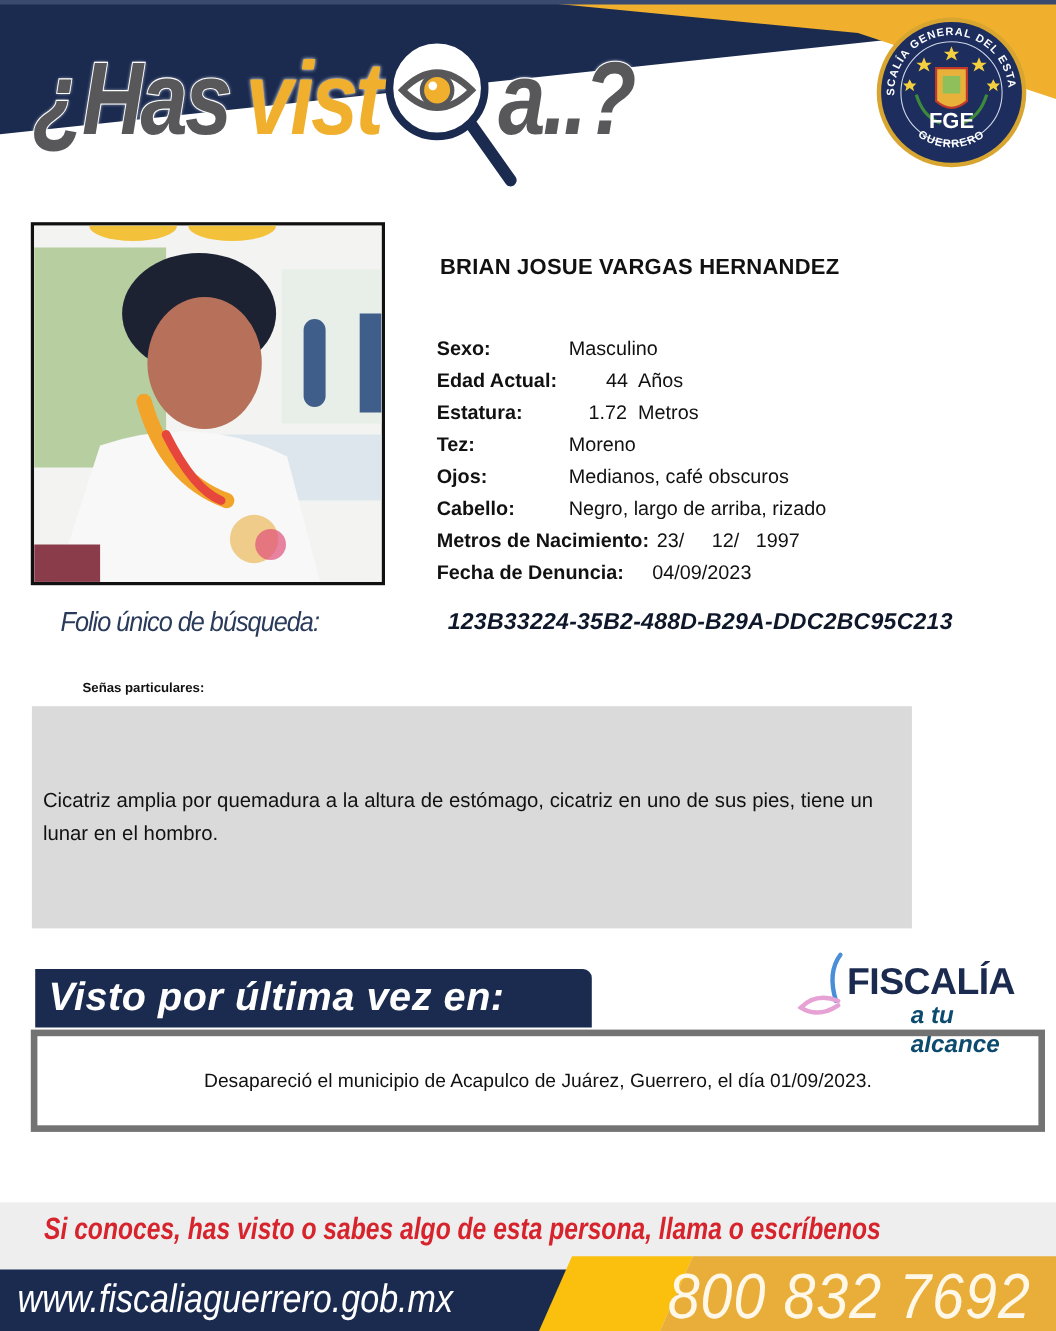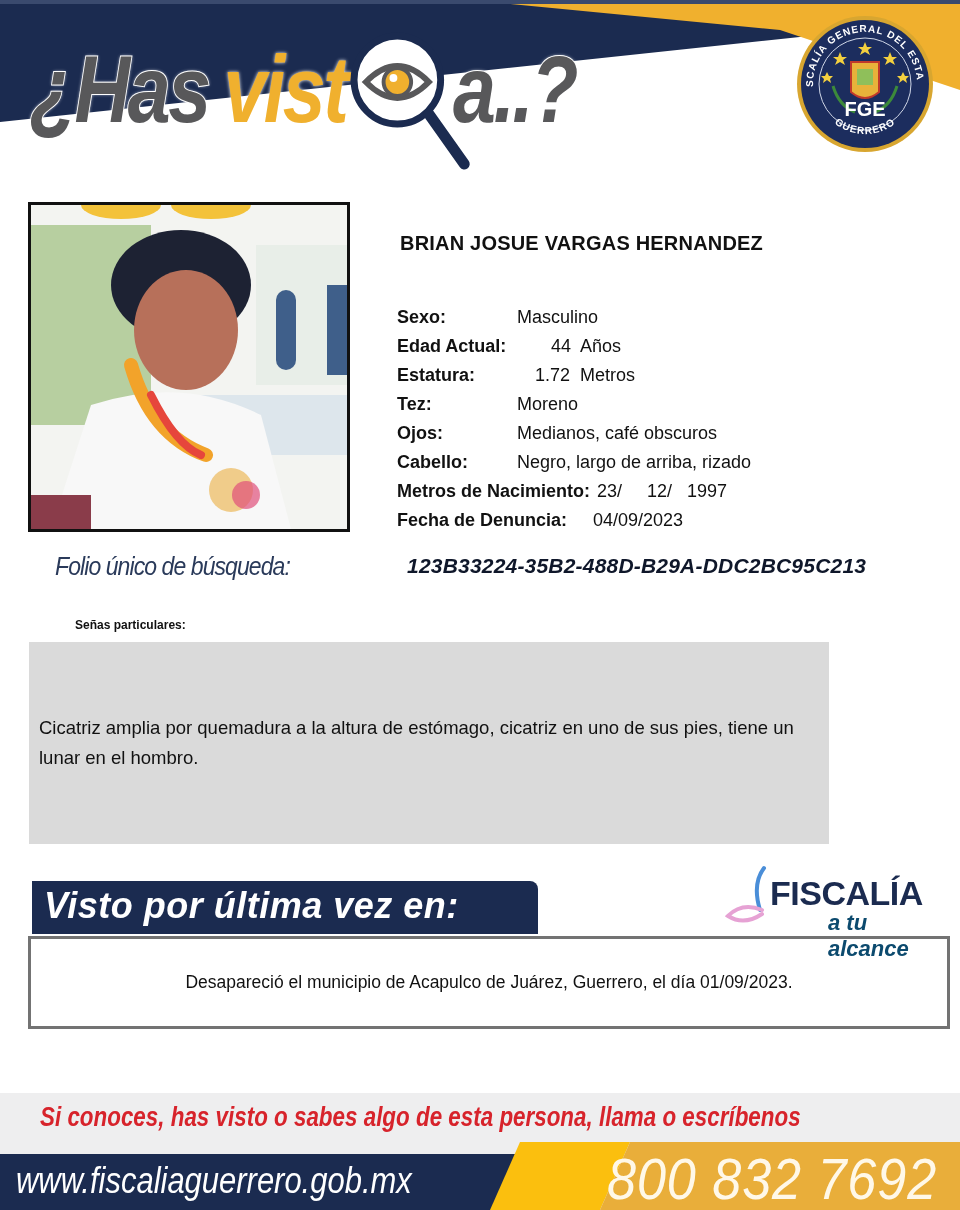--- a/index.html
+++ b/index.html
@@ -37,21 +37,21 @@
     font-size: 18.5px; line-height: 30px; color: #111; }
 
   
   .visto-banner { position: absolute; left: 0; top: 881px; width: 506px; height: 53px; background: #1b2b50;
     border-top-right-radius: 8px; margin-left: 32px; }
   .visto-banner span { position: absolute; left: 12px; top: 4px; font-style: italic; font-weight: bold; font-size: 36px; color: #fff;
     white-space: nowrap; letter-spacing: 0.5px; }
   .fiscalia-logo { position: absolute; left: 720px; top: 864px; width: 230px; height: 70px; }
   .fiscalia-logo .f-word { position: absolute; left: 50px; top: 10px; font-weight: bold; font-size: 34px; color: #1b2b50; letter-spacing: -0.5px; }
   .fiscalia-logo .f-sub { position: absolute; left: 108px; top: 46px; font-weight: bold; font-style: italic; font-size: 22px; color: #0c4a6e; }
-  .visto-box { position: absolute; left: 28px; top: 936px; width: 922px; height: 93px; border: 3px solid #737373;
+  .visto-box { position: absolute; left: 28px; top: 936px; width: 922px; height: 93px; border: 6px solid #737373;
     display: flex; align-items: center; justify-content: center; font-size: 17.5px; color: #111; }
 
   
   .foot-grey { position: absolute; left: 0; top: 1093px; width: 960px; height: 117px; background: #eeeeef; }
   .call-text { position: absolute; left: 40px; top: 1101px; font-style: italic; font-weight: bold; font-size: 28px; color: #d7232b;
     white-space: nowrap; transform: scaleX(0.8); transform-origin: left center; letter-spacing: 0px; }
   .foot-svg { position: absolute; left: 0; top: 1140px; width: 960px; height: 70px; }
   .url { position: absolute; left: 16px; top: 1160px; font-style: italic; font-size: 36px; color: #fff; white-space: nowrap;
     transform: scaleX(0.86); transform-origin: left center; }
   .phone { position: absolute; left: 607px; top: 1145px; font-style: italic; font-size: 58px; color: #fff8e8; white-space: nowrap;

